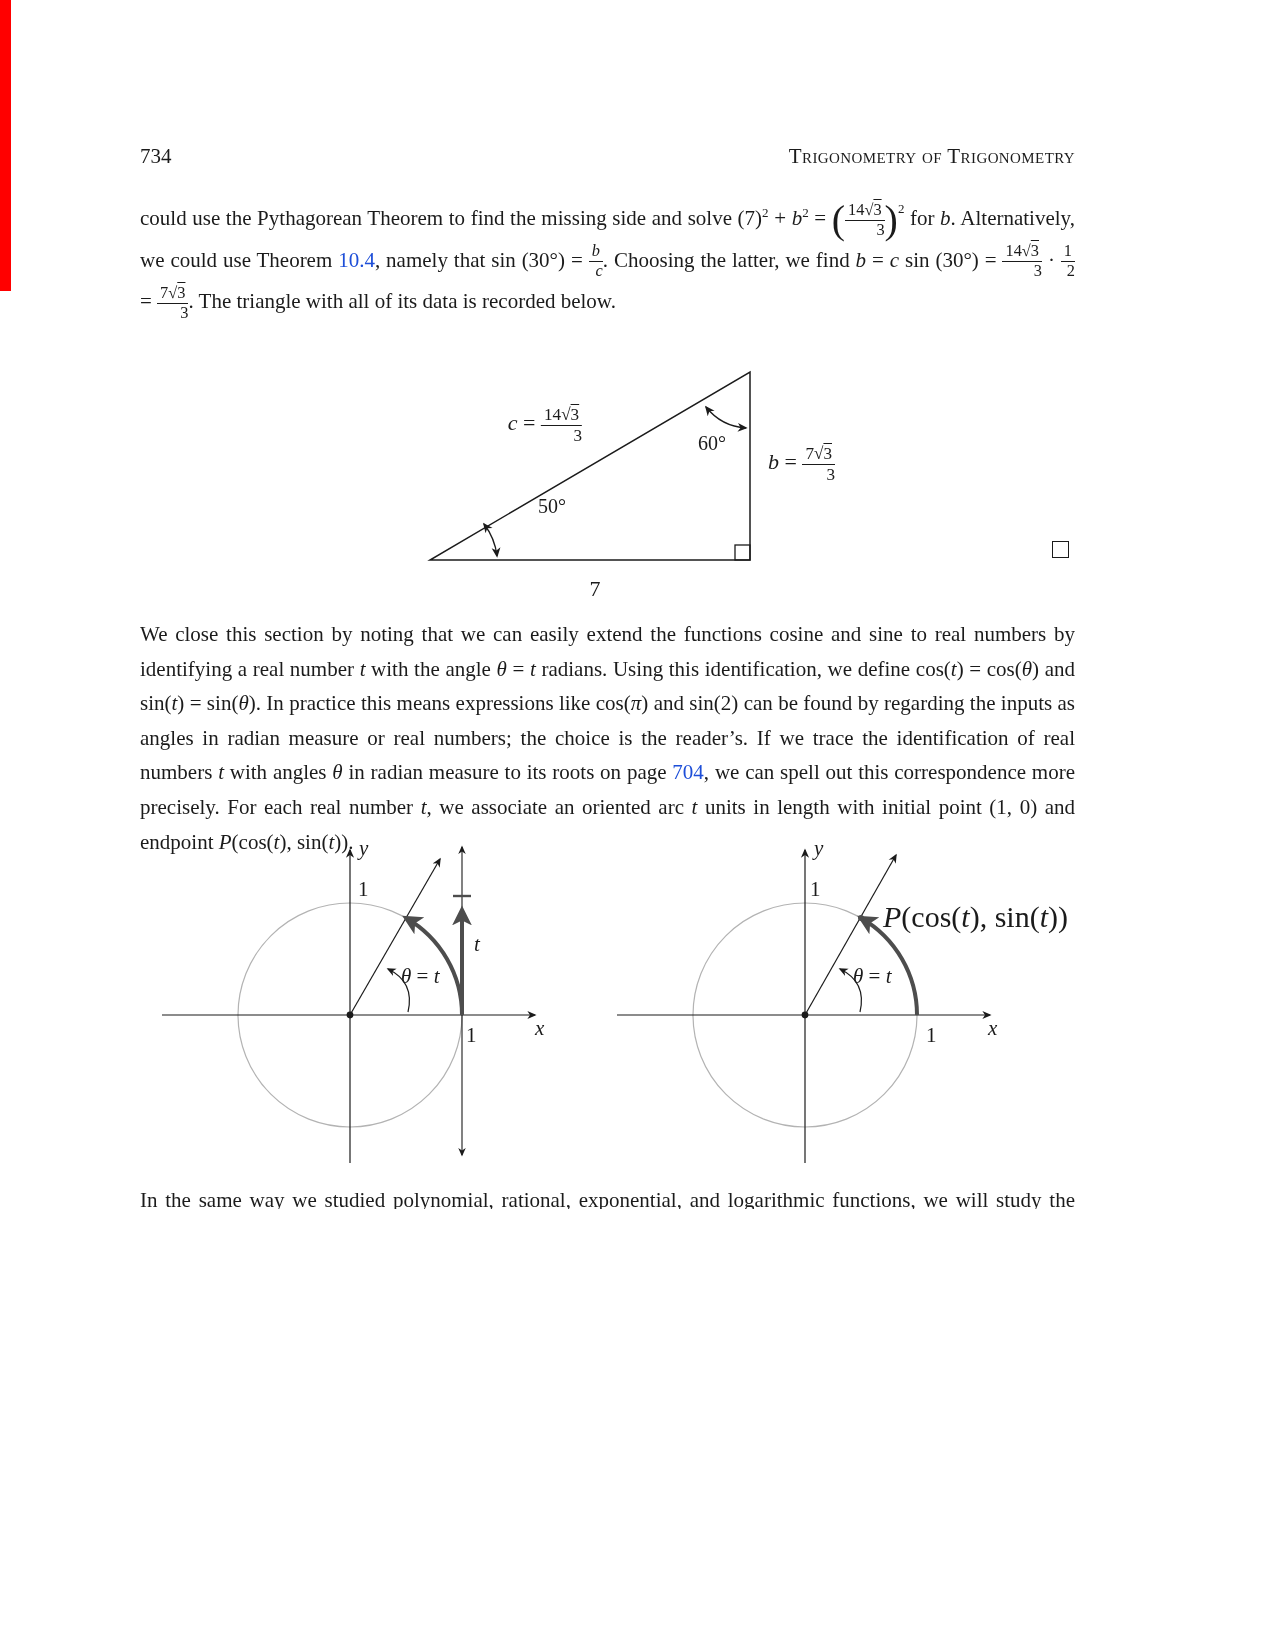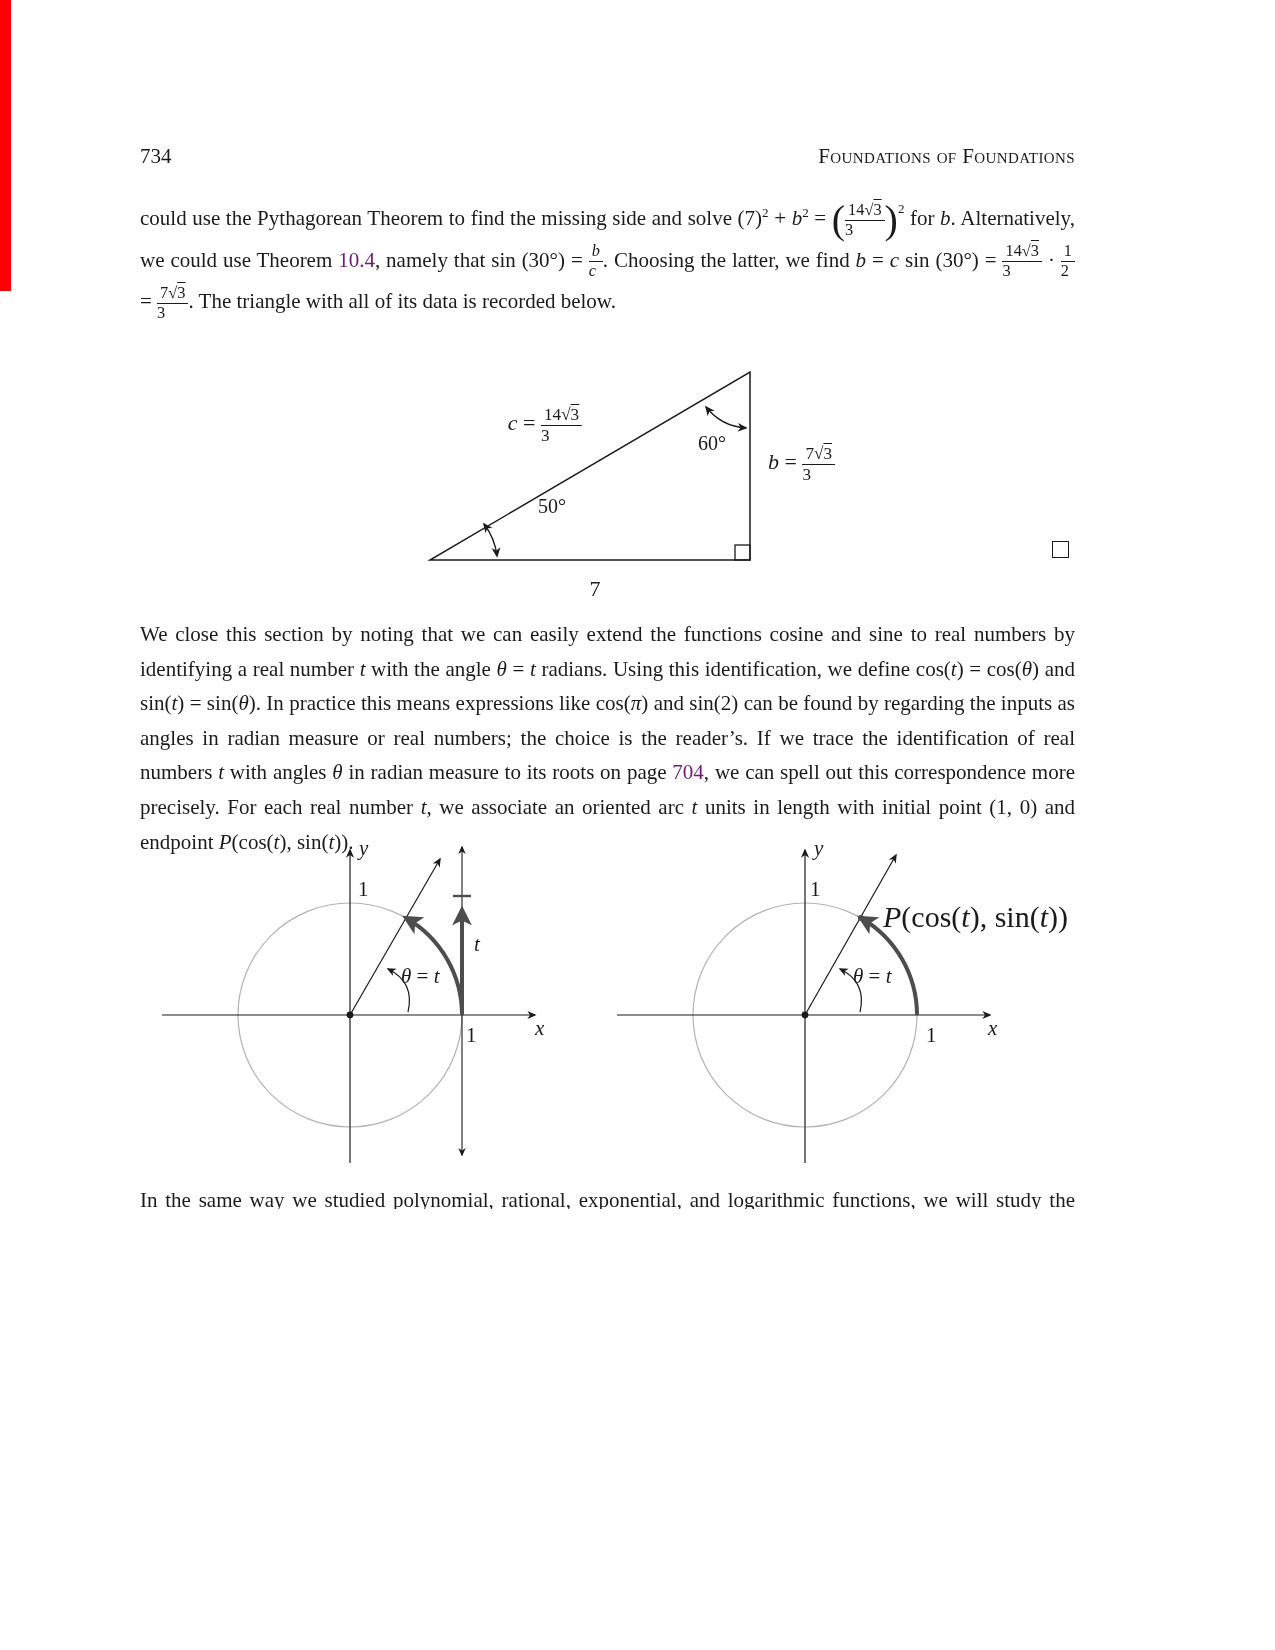--- a/index.html
+++ b/index.html
@@ -6,47 +6,47 @@
   .page{position:relative;width:1275px;height:1209px;background:#ffffff;overflow:hidden;
         font-family:"Liberation Serif","DejaVu Serif",serif;color:#1b1b1b;}
   .red-tab{position:absolute;left:0;top:0;width:11px;height:291px;background:#ff0000;}
   .header{position:absolute;left:140px;top:144px;width:935px;display:flex;
           justify-content:space-between;align-items:baseline;font-size:21px;}
   .runhead{font-variant:small-caps;letter-spacing:0.4px;}
   .para{position:absolute;left:140px;width:935px;text-align:justify;font-size:21px;}
   .p1{top:198px;line-height:40px;}
   .p2{top:605px;line-height:34.6px;margin-top:12px;}
   .p3{top:1186px;line-height:29px;}
-  .link{color:#701a75;cursor:pointer;}
+  .link{color:#1d4ed8;cursor:pointer;}
   i{font-style:italic;}
   sup{font-size:0.62em;line-height:0;}
   .pex{font-size:0.62em;vertical-align:0.95em;line-height:0;}
   .bigp{font-size:1.9em;vertical-align:middle;line-height:0;}
-  .frac{display:inline-block;vertical-align:middle;text-align:left;font-size:0.78em;line-height:1.15;}
+  .frac{display:inline-block;vertical-align:middle;text-align:right;font-size:0.78em;line-height:1.15;}
   .frac .fn{display:block;border-bottom:1.4px solid currentColor;padding:0 3px;}
   .frac .fd{display:block;}
   .ol{text-decoration:overline;}
   .fig{position:absolute;}
   .fig svg{position:absolute;left:0;top:0;overflow:visible;}
   .flab{position:absolute;font-size:21px;white-space:nowrap;color:#1b1b1b;}
   .it{font-style:italic;}
   .tri-lab{font-size:22px;}
   .ang-lab{font-size:20px;}
   .qed{position:absolute;left:1052px;top:541px;width:15px;height:15px;border:1.6px solid #1b1b1b;}
   .ctr{transform:translateX(-50%);}
 </style>
 </head>
 <body>
 
 <div class="page">
   <div class="red-tab"></div>
 
   <div class="header">
     <span>734</span>
-    <span class="runhead">Foundations of Foundations</span>
+    <span class="runhead">Trigonometry of Trigonometry</span>
   </div>
 
   <div class="para p1">could use the Pythagorean Theorem to find the missing side and solve (7)<sup>2</sup> + <i>b</i><sup>2</sup> = <span class="bigp">(</span><span class="frac"><span class="fn">14√<span class="ol">3</span></span><span class="fd">3</span></span><span class="bigp">)</span><sup class="pex">2</sup> for <i>b</i>. Alternatively, we could use Theorem <span class="link">10.4</span>, namely that sin (30°) = <span class="frac"><span class="fn"><i>b</i></span><span class="fd"><i>c</i></span></span>. Choosing the latter, we find <i>b</i> = <i>c</i> sin (30°) = <span class="frac"><span class="fn">14√<span class="ol">3</span></span><span class="fd">3</span></span> · <span class="frac"><span class="fn">1</span><span class="fd">2</span></span> = <span class="frac"><span class="fn">7√<span class="ol">3</span></span><span class="fd">3</span></span>. The triangle with all of its data is recorded below.</div>
 
   <div class="fig" style="left:380px;top:350px;width:560px;height:270px;">
     <svg width="560" height="270" viewBox="0 0 560 270">
       <defs>
         <marker id="ta" viewBox="0 0 10 10" refX="7.5" refY="5" markerWidth="8.5" markerHeight="8.5" orient="auto-start-reverse">
           <path d="M0,1 L9,5 L0,9 L2.6,5 z" fill="#1b1b1b"></path>
         </marker>

